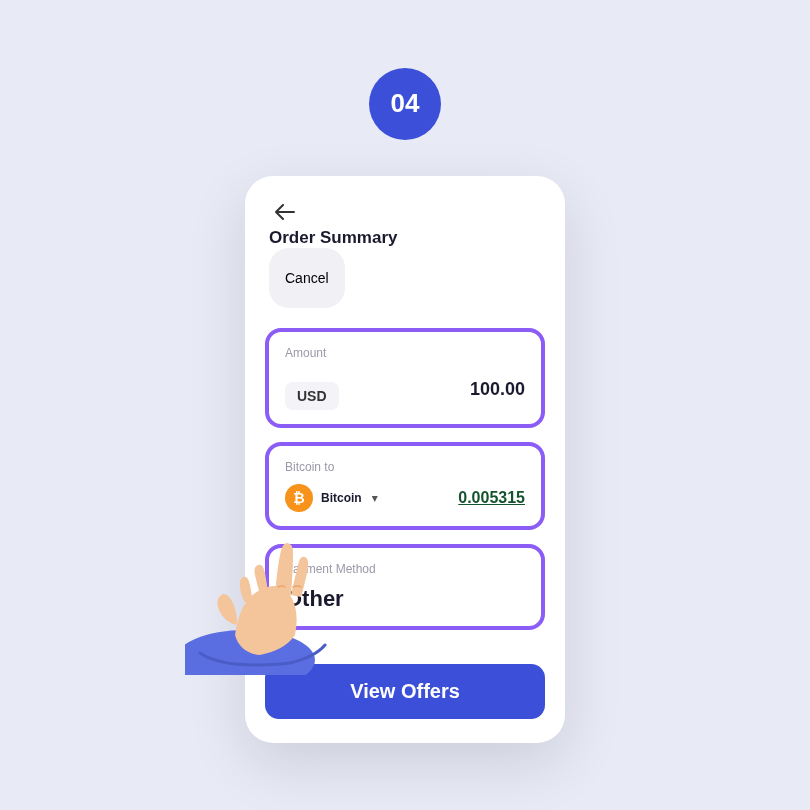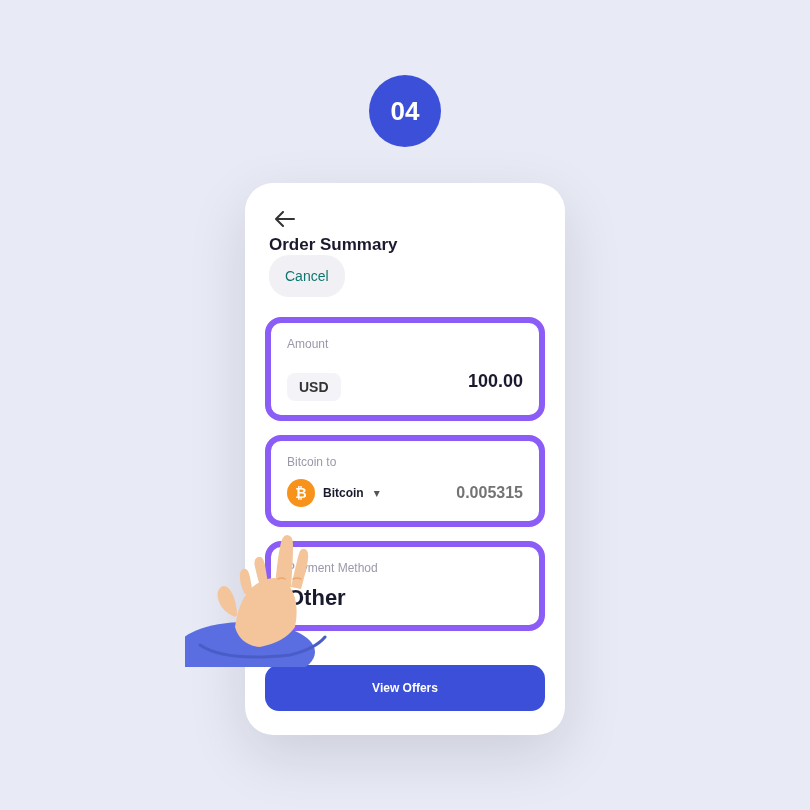--- a/index.html
+++ b/index.html
@@ -75,33 +75,33 @@
     .header-title {
       font-size: 17px;
       font-weight: 700;
       color: #1a1a2e;
     }
 
     .cancel-btn {
       background: #f0f0f5;
       border: none;
       border-radius: 20px;
-      padding: 13px 16px;
+      padding: 22px 16px;
       font-size: 14px;
-      color: #0f766e;
+      color: #000000;
       cursor: pointer;
       font-weight: 500;
     }
 
     .card-body {
       padding: 4px 20px 24px 20px;
     }
 
     .section-box {
-      border: 6px solid #8b5cf6;
+      border: 4px solid #8b5cf6;
       border-radius: 16px;
       padding: 14px 16px;
       margin-bottom: 14px;
     }
 
     .section-label {
       font-size: 12px;
       color: #9999aa;
       font-weight: 500;
       margin-bottom: 10px;
@@ -163,38 +163,39 @@
 
     .chevron-down {
       color: #555;
       font-size: 12px;
       margin-left: 2px;
     }
 
     .deposit-amount {
       font-size: 16px;
       font-weight: 600;
-      color: #737373;
+      color: #14532d;
+      text-decoration: underline;
     }
 
     .payment-method-text {
       font-size: 22px;
       font-weight: 700;
       color: #1a1a2e;
       margin-top: 4px;
     }
 
     .view-offers-btn {
       background: #3b4fd8;
       color: white;
       border: none;
       border-radius: 14px;
       width: 100%;
       padding: 16px;
-      font-size: 12px;
+      font-size: 20px;
       font-weight: 600;
       cursor: pointer;
       margin-top: 20px;
     }
 
     
     .hand-container {
       position: absolute;
       bottom: 68px;
       left: -60px;

